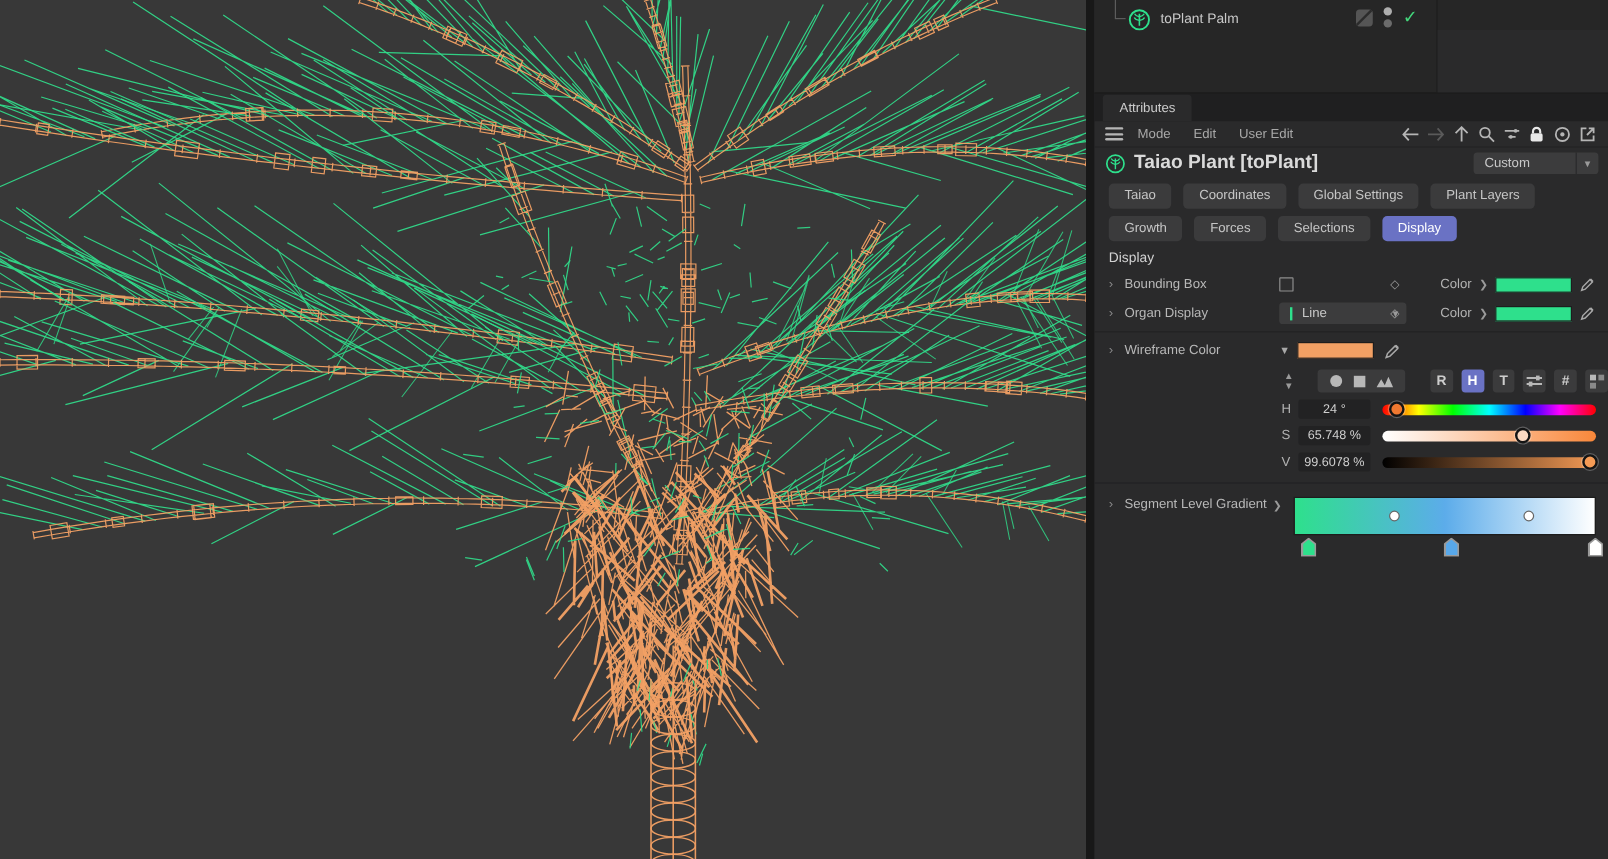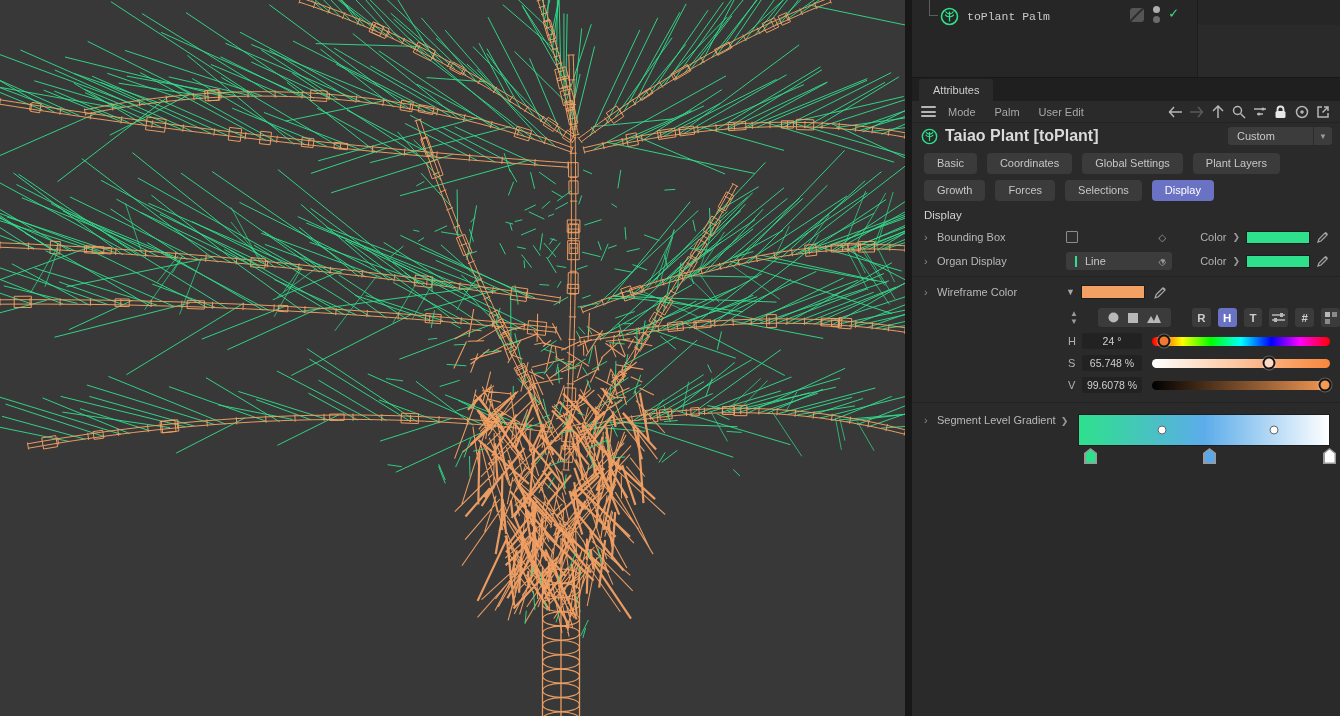--- a/index.html
+++ b/index.html
@@ -9,21 +9,21 @@
 
   
   .viewport { width:905px; height:716px; background:#383838; position:relative; flex:0 0 905px; }
   .viewport svg { display:block; }
   .vdivider { flex:0 0 7px; background:#181818; }
 
   
   .panel { flex:1; background:#2a2a2b; display:flex; flex-direction:column; min-width:0; }
 
   
-  .obj-mgr { height:78px; background:#262626; position:relative; border-bottom:1px solid #181818; flex:0 0 78px;font-family:Liberation Mono, monospace; }
+  .obj-mgr { height:78px; background:#262626; position:relative; border-bottom:1px solid #181818; flex:0 0 78px; }
   .obj-col-div { position:absolute; left:285px; top:0; bottom:0; width:1px; background:#1d1d1d; }
   .obj-right-pane { position:absolute; left:286px; top:25px; right:0; bottom:0; background:#2a2a2b; }
   .tree-v { position:absolute; left:17px; top:0; width:1px; height:15px; background:#5c5c5c; }
   .tree-h { position:absolute; left:17px; top:15px; width:9px; height:1px; background:#5c5c5c; }
   .obj-row { position:absolute; left:28px; top:4px; height:24px; display:flex; align-items:center; gap:8px; cursor:default; }
   .obj-label { color:#c9c9c9; font-size:11.5px; }
   .obj-toggles { position:absolute; left:218px; top:6px; display:flex; align-items:center; gap:9px; }
   .tog-square { width:14px; height:14px; border-radius:3px; background:#555; position:relative; overflow:hidden; }
   .tog-square::after { content:""; position:absolute; left:-2px; top:14px; width:22px; height:2px; background:#2c2c2c; transform:rotate(-45deg); transform-origin:left top; }
   .dots { display:flex; flex-direction:column; gap:3px; }
@@ -202,21 +202,21 @@
       <div class="tab-attributes">Attributes</div>
     </div>
 
     <div class="toolbar">
       <span class="burger">
           <span></span>
           <span></span>
           <span></span>
         </span>
       <span class="menu-item">Mode</span>
-      <span class="menu-item">Palm</span>
+      <span class="menu-item">Edit</span>
       <span class="menu-item">User Edit</span>
       <span class="tspacer"></span>
       <span class="ticon">
         <svg width="15" height="12" viewBox="0 0 15 12">
             <path d="M6 1 L1.5 6 L6 11 M1.5 6 H14" stroke="#b5b5b5" stroke-width="1.5" fill="none"></path>
           </svg>
         </span>
       <span class="ticon">
         <svg width="15" height="12" viewBox="0 0 15 12">
             <path d="M9 1 L13.5 6 L9 11 M13.5 6 H1" stroke="#5a5a5a" stroke-width="1.5" fill="none"></path>
@@ -270,21 +270,21 @@
         </svg>
       </span>
       <span class="title-text">Taiao Plant [toPlant]</span>
       <div class="custom-select">
         <span class="val">Custom</span>
         <span class="arrow">▼</span>
       </div>
     </div>
 
     <div class="tabs">
-      <span class="tabbtn">Basic</span>
+      <span class="tabbtn">Taiao</span>
       <span class="tabbtn">Coordinates</span>
       <span class="tabbtn">Global Settings</span>
       <span class="tabbtn">Plant Layers</span>
       <span class="tabbtn">Growth</span>
       <span class="tabbtn">Forces</span>
       <span class="tabbtn">Selections</span>
       <span class="tabbtn active">Display</span>
     </div>
 
     <div class="section-title">Display</div>

